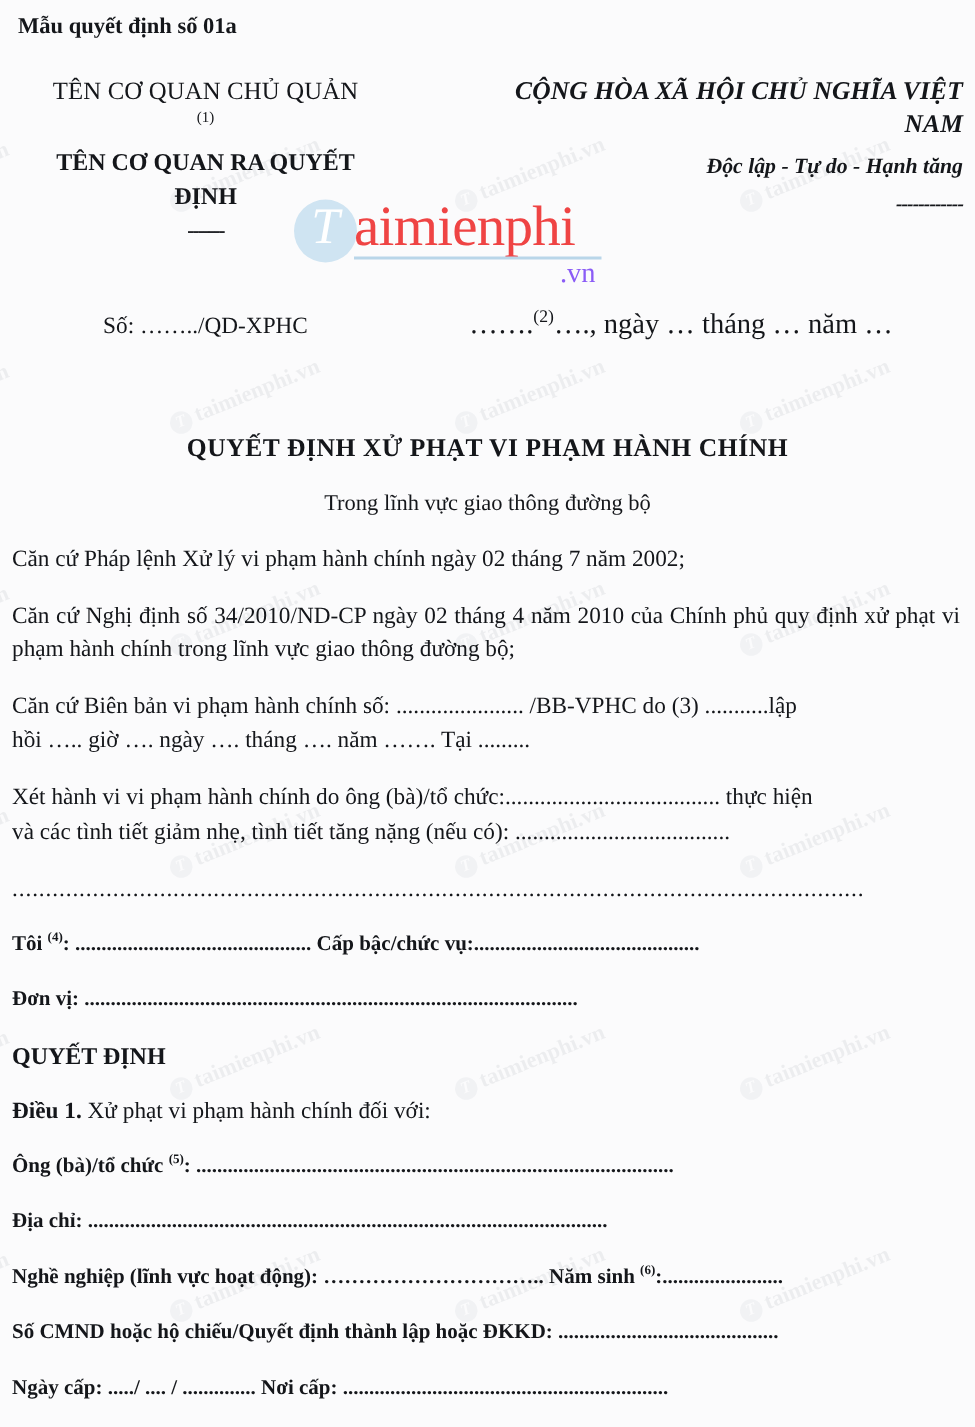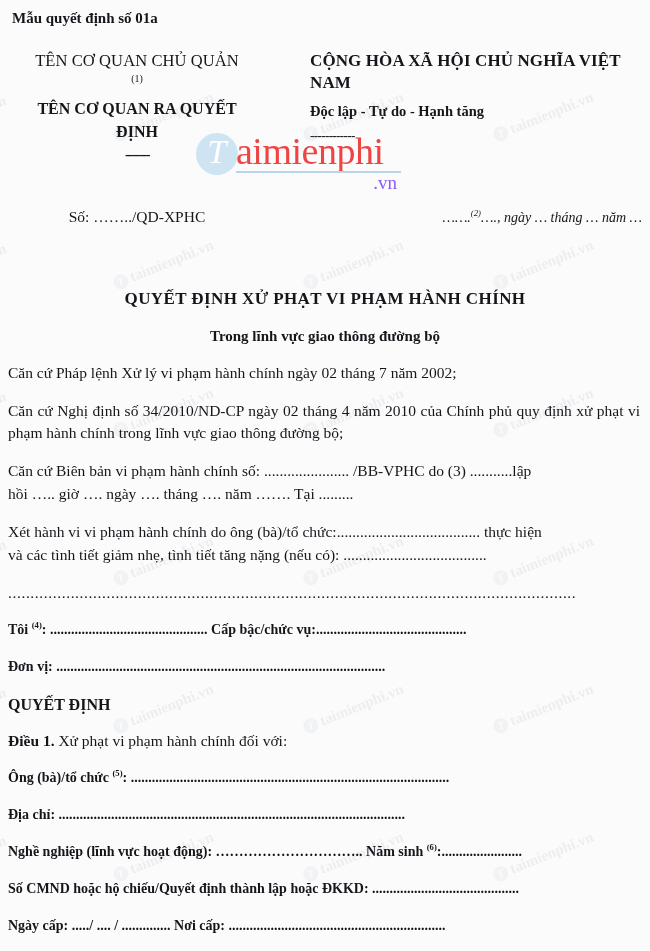--- a/index.html
+++ b/index.html
@@ -132,21 +132,22 @@
     align-items: flex-start;
     gap: 44px;
   }
   .header-left {
     width: 258px;
     text-align: center;
     flex: none;
   }
   .header-right {
     flex: 1;
-    text-align: left;
+    text-align: right;
+    font-style: italic;
   }
   .agency-parent {
     font-size: 16.5px;
     line-height: 21px;
     letter-spacing: 0.1px;
   }
   .agency-note {
     font-size: 10px;
     line-height: 14px;
     margin-top: 1px;
@@ -192,42 +193,41 @@
   }
   .doc-number {
     width: 258px;
     flex: none;
     text-align: center;
     font-size: 15.5px;
     line-height: 21px;
   }
   .doc-date {
     flex: 1;
-    text-align: right;
-    font-style: italic;
-    font-size: 14px;
+    text-align: center;
+    font-size: 19px;
     line-height: 21px;
   }
   sup {
     font-size: 0.62em;
     vertical-align: super;
     line-height: 0;
   }
 
   .decision-title {
     text-align: center;
     font-weight: 700;
     font-size: 17px;
     line-height: 22px;
     letter-spacing: 0.4px;
     margin-top: 60px;
   }
   .decision-subtitle {
     text-align: center;
-    font-weight: 700;
+    font-weight: 400;
     font-size: 15px;
     line-height: 20px;
     margin-top: 16px;
   }
 
   .para {
     font-size: 15.5px;
     line-height: 22px;
     margin-top: 16px;
     text-align: justify;

